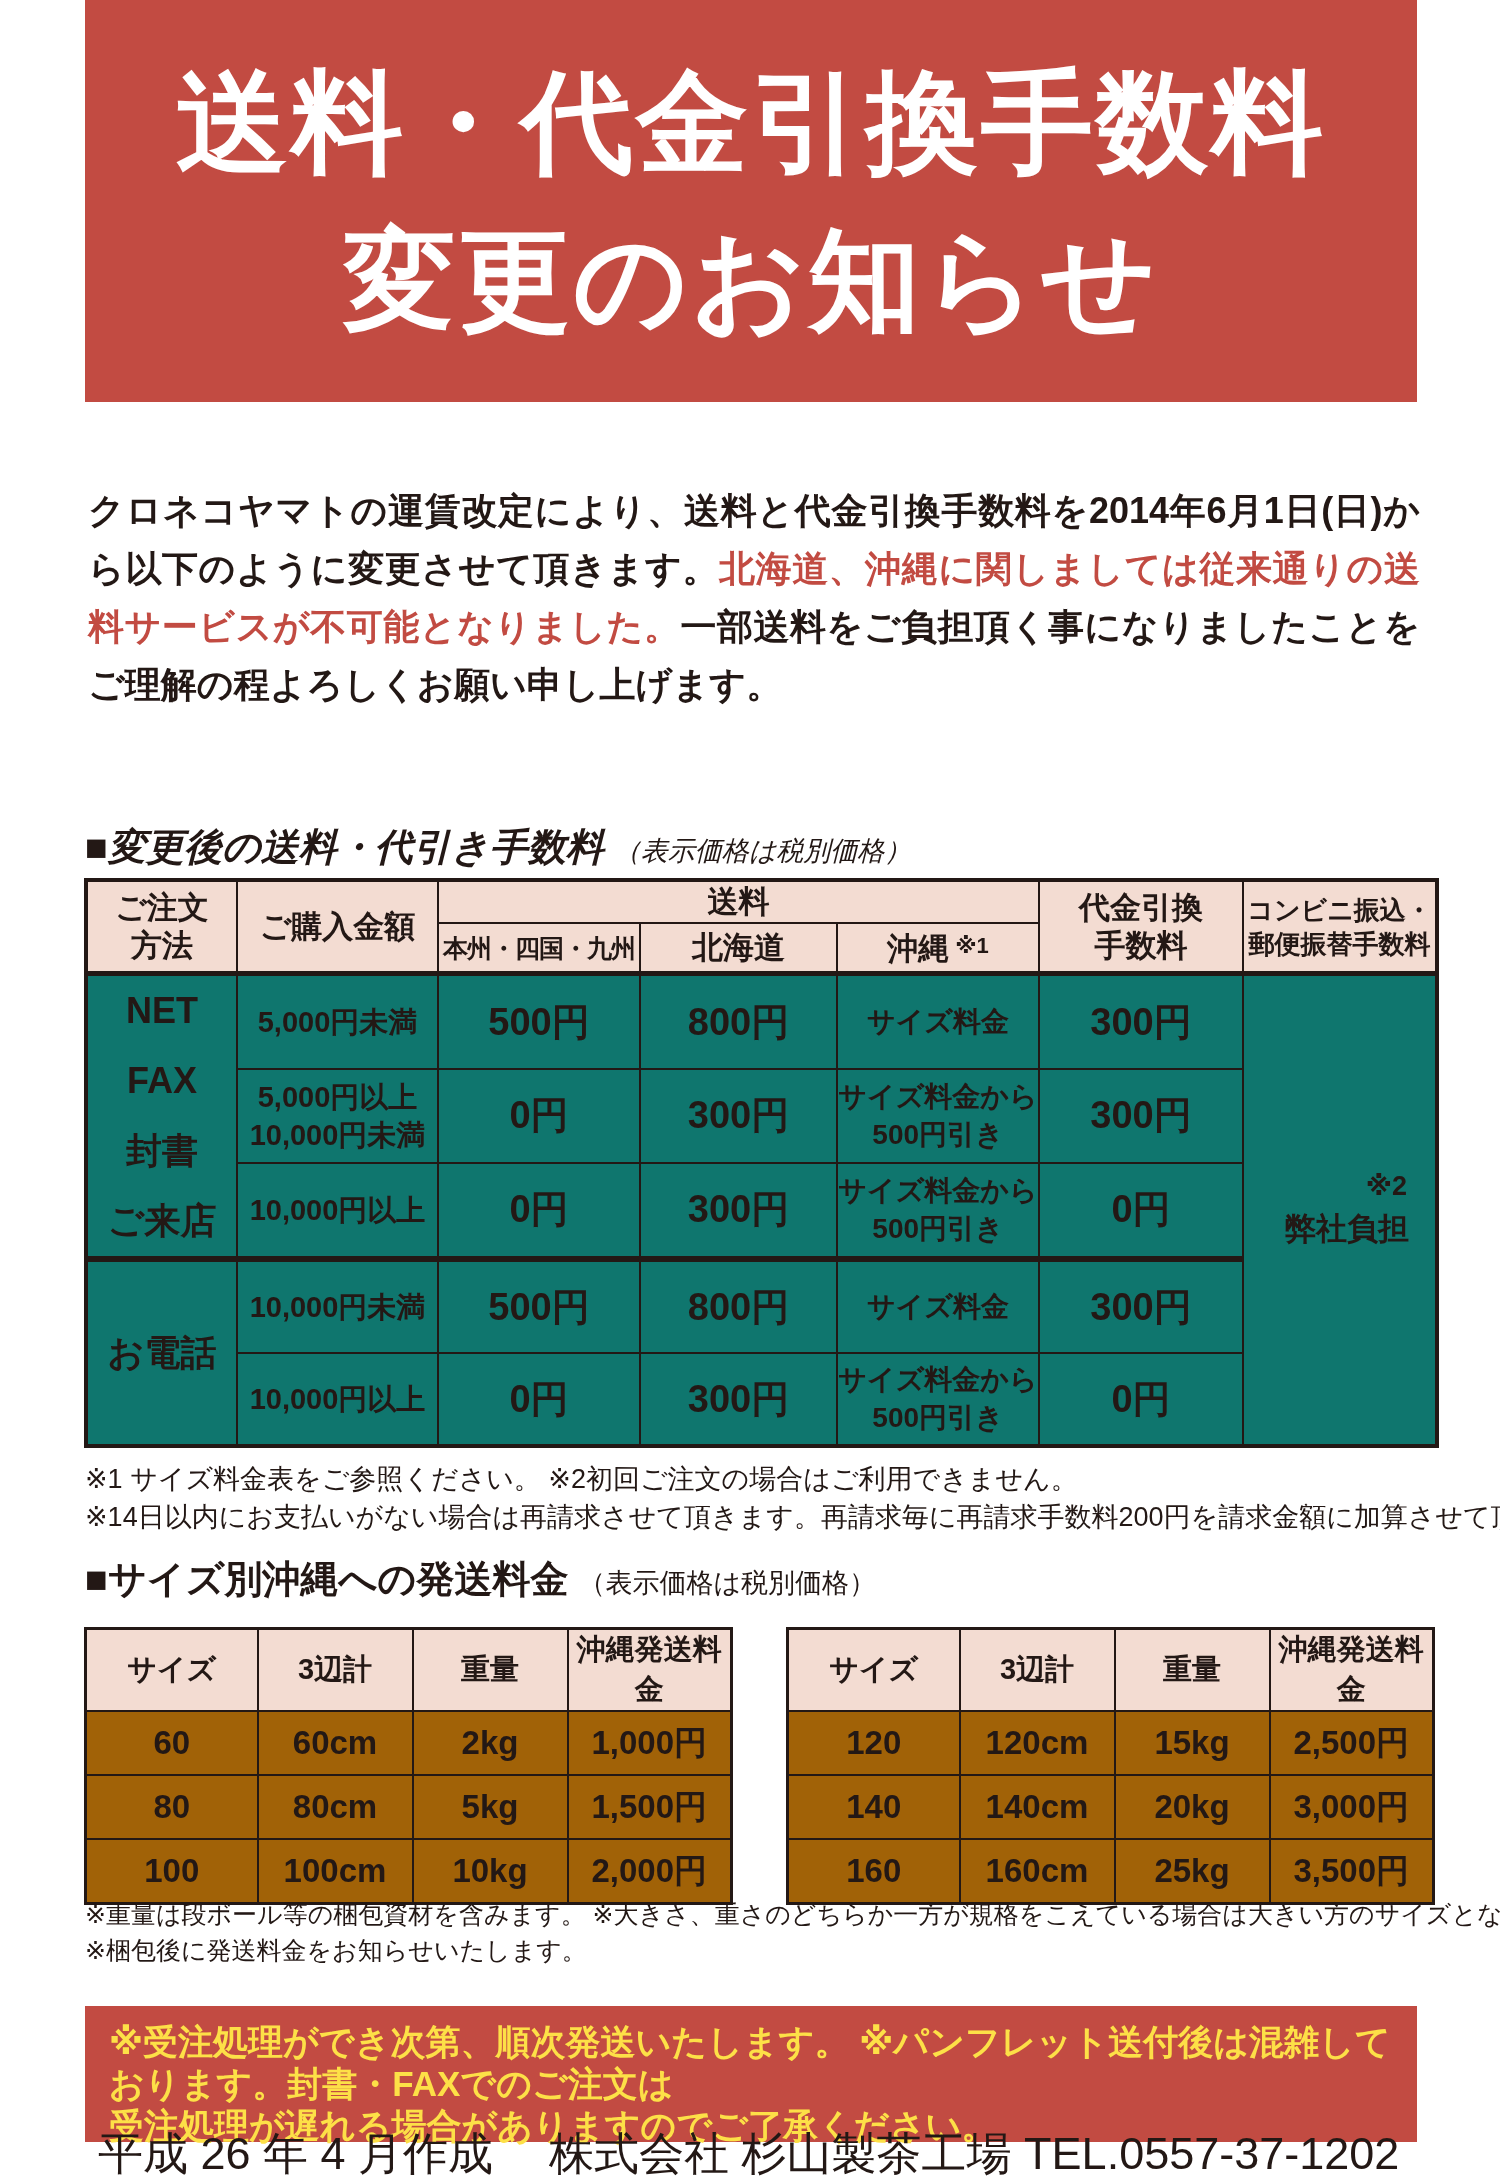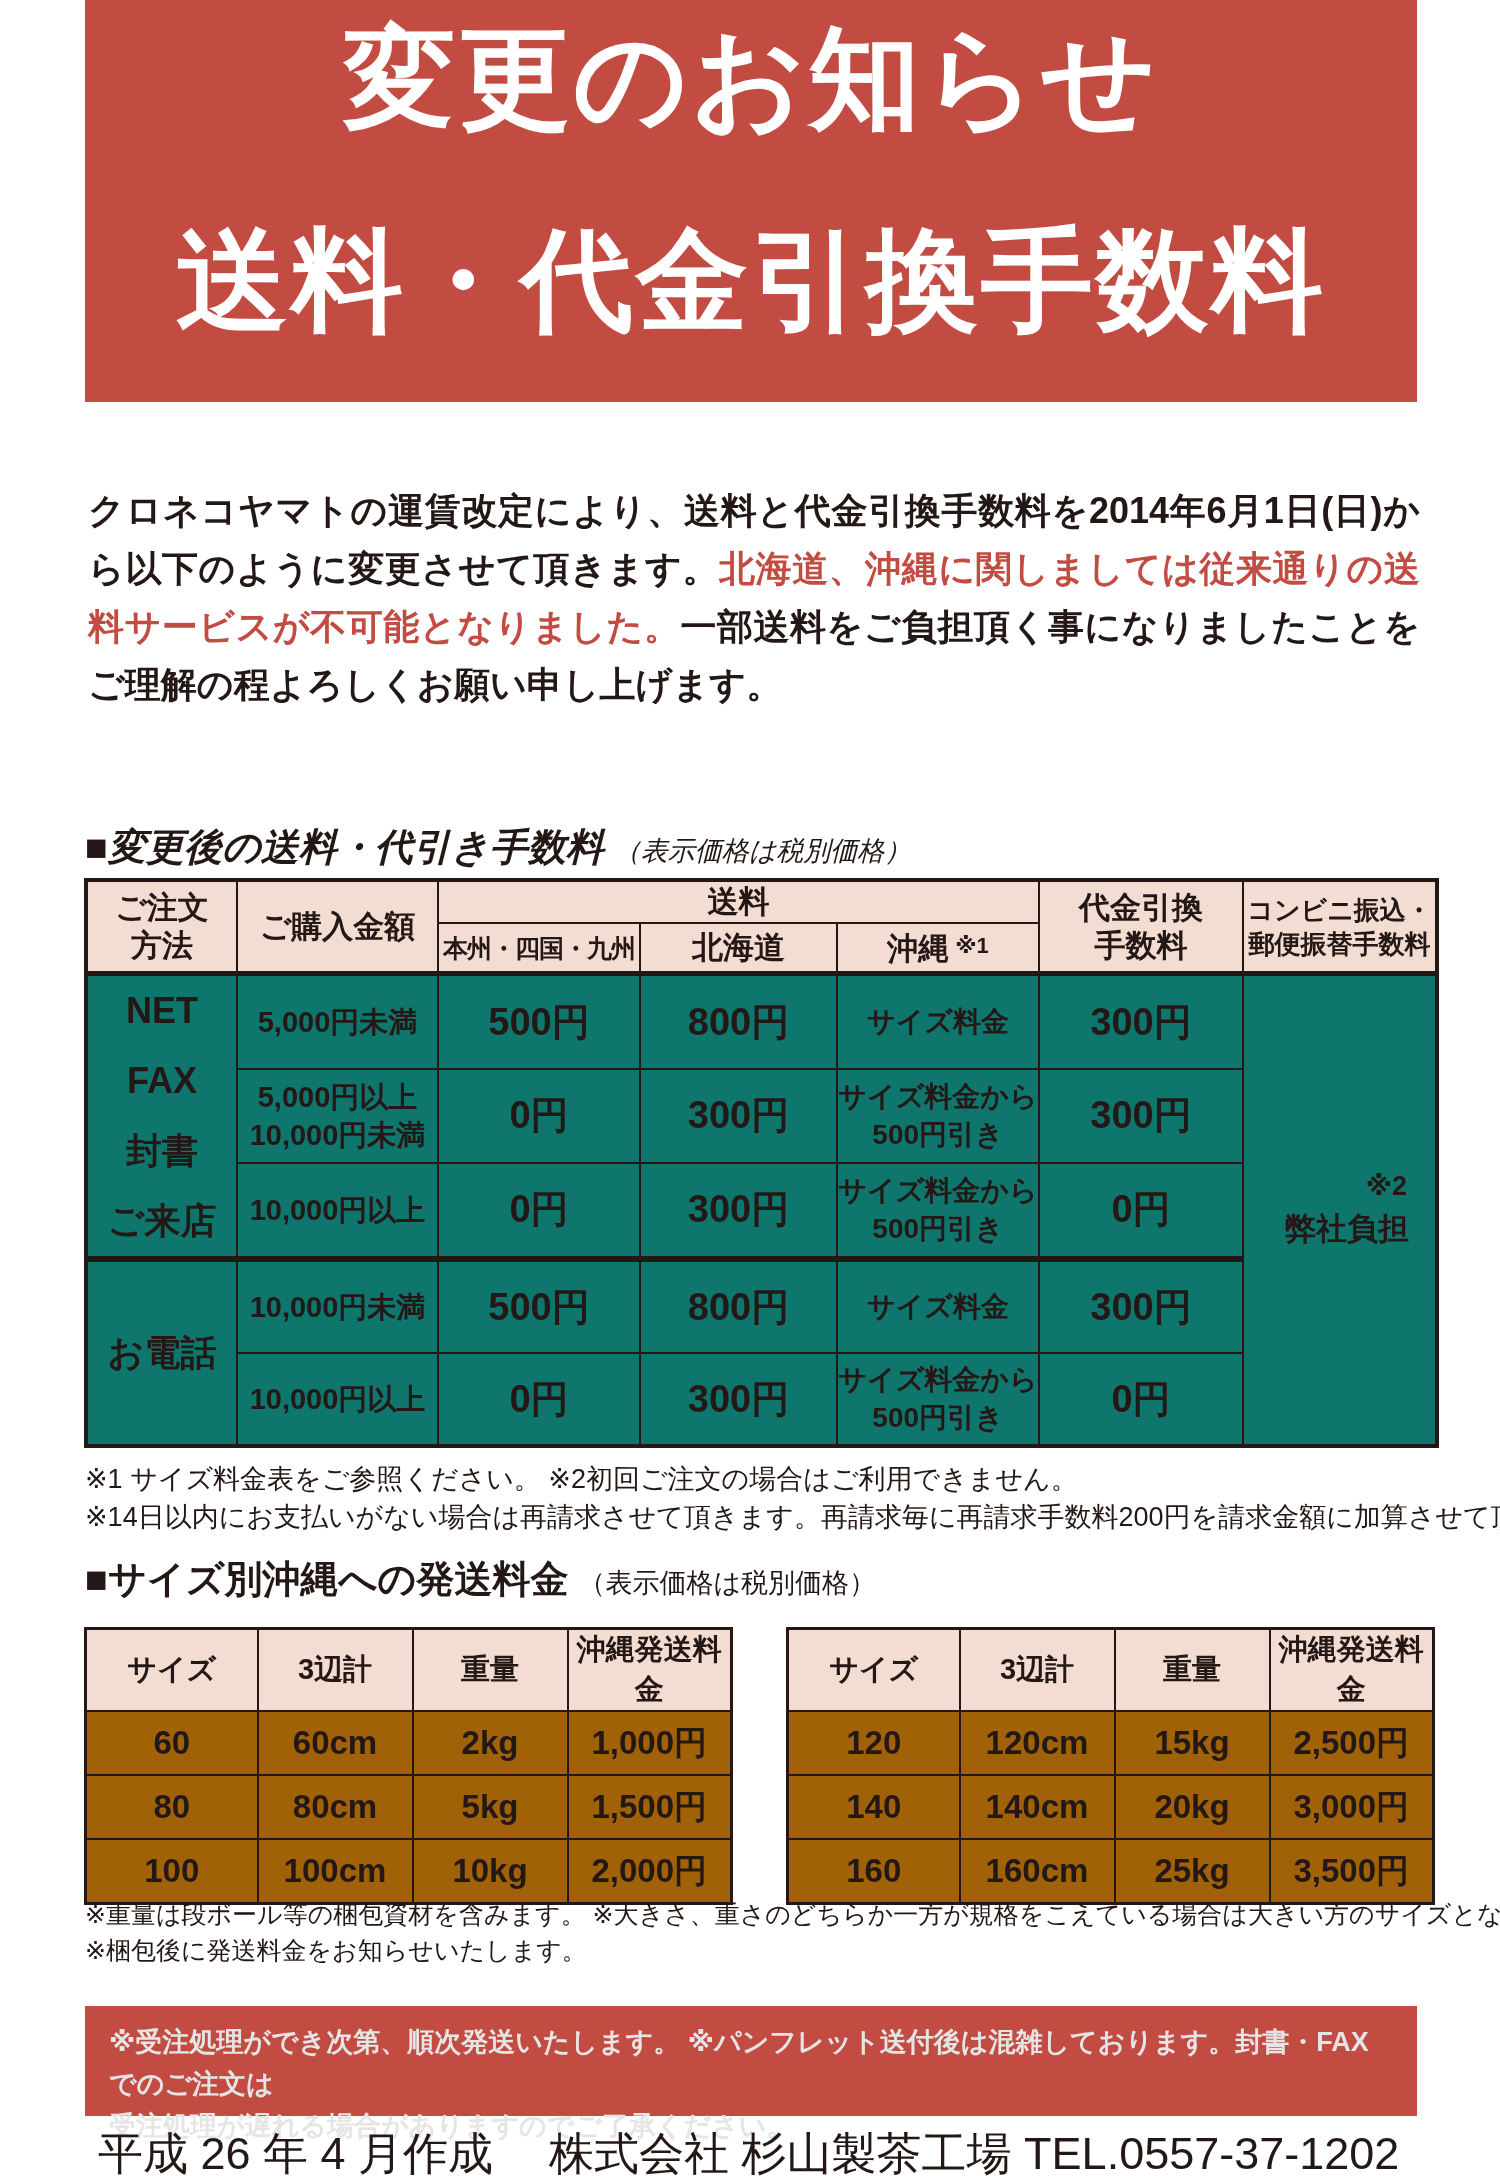--- a/index.html
+++ b/index.html
@@ -71,38 +71,38 @@
   }
   .size-table{width:646px;border:3px solid var(--ink);}
   .size-table th,.size-table td{
     border:2px solid var(--ink);text-align:center;vertical-align:middle;
     font-weight:bold;padding:0;
   }
   .size-table th{background:var(--pink);font-size:29px;height:56px;}
   .size-table td{font-size:33px;height:62px;background:#a16207;}
   
   .notice{
-    position:absolute;left:85px;top:2006px;width:1332px;height:110px;
-    background:var(--red);color:#e5e5e5;box-sizing:border-box;
-    padding:15px 24px 0 24px;font-weight:bold;font-size:27px;line-height:42px;
+    position:absolute;left:85px;top:2006px;width:1332px;height:136px;
+    background:var(--red);color:#fde047;box-sizing:border-box;
+    padding:15px 24px 0 24px;font-weight:bold;font-size:35px;line-height:42px;
   }
   
   .footer{
     position:absolute;left:98px;top:2124px;width:1340px;
     font-size:45px;display:flex;gap:56px;white-space:nowrap;
   }
 </style>
 </head>
 <body>
 
 <div class="page">
 
   <div class="banner">
+    <div class="t t1">送料・代金引換手数料</div>
     <div class="t t2">変更のお知らせ</div>
-    <div class="t t1">送料・代金引換手数料</div>
   </div>
 
   <p class="intro"><span>クロネコヤマトの運賃改定により、送料と代金引換手数料を2014年6月1日(日)から以下のように変更させて頂きます。</span><span class="run-red">北海道、沖縄に関しましては従来通りの送料サービスが不可能となりました。</span><span>一部送料をご負担頂く事になりましたことをご理解の程よろしくお願い申し上げます。</span></p>
 
 
   <div class="sec sec2">
     <span>■変更後の送料・代引き手数料</span><span class="note">（表示価格は税別価格）</span>
   </div>
 
   <div class="fee-wrap">

